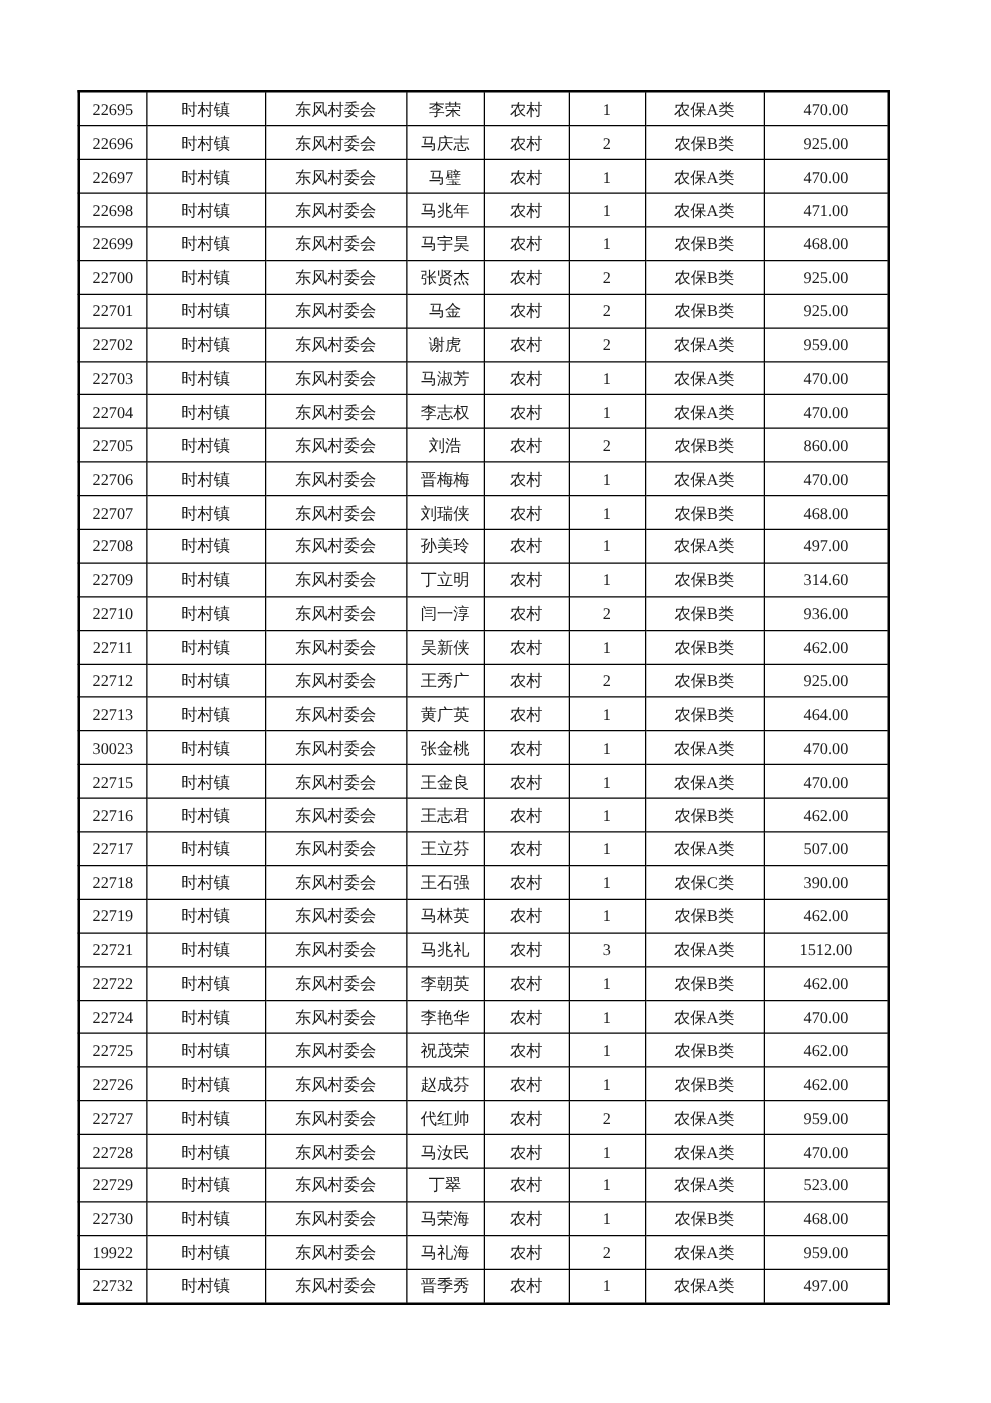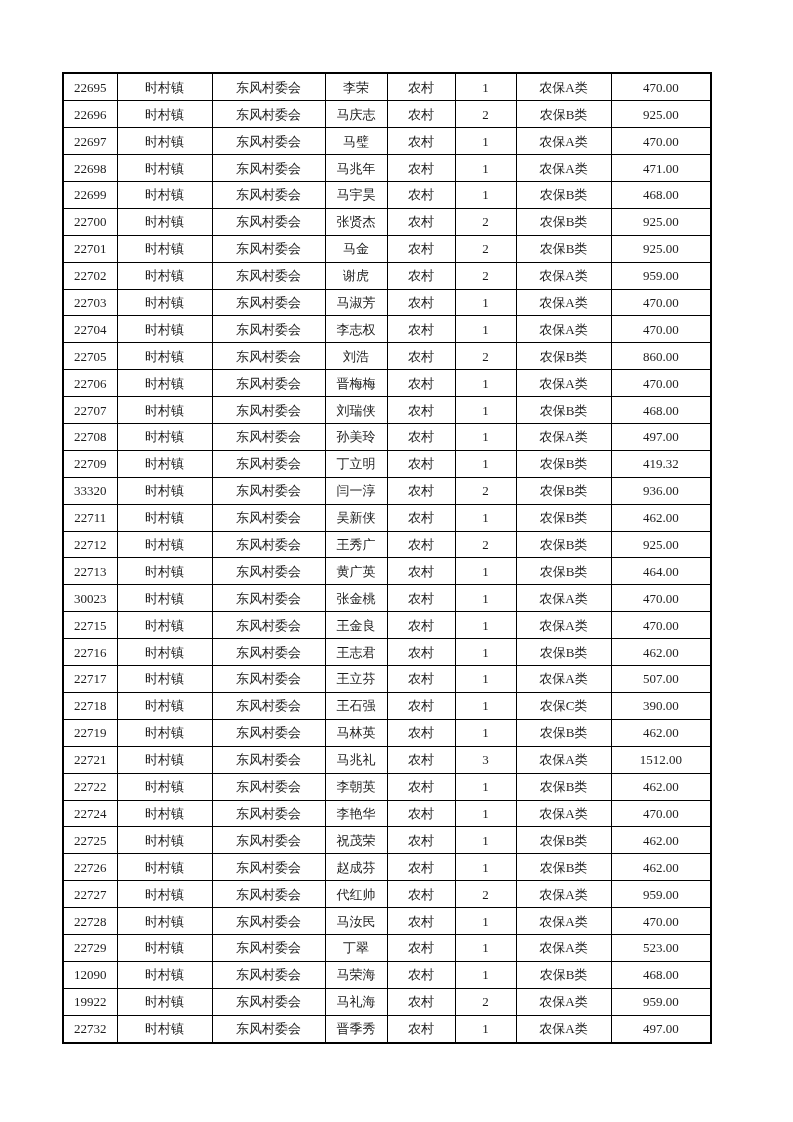--- a/index.html
+++ b/index.html
@@ -203,24 +203,24 @@
           <td class="num">497.00</td>
         </tr>
         <tr>
           <td class="num">22709</td>
           <td>时村镇</td>
           <td>东风村委会</td>
           <td>丁立明</td>
           <td>农村</td>
           <td class="num">1</td>
           <td>农保B类</td>
-          <td class="num">419.32</td>
-        </tr>
-        <tr>
-          <td class="num">33320</td>
+          <td class="num">314.60</td>
+        </tr>
+        <tr>
+          <td class="num">22710</td>
           <td>时村镇</td>
           <td>东风村委会</td>
           <td>闫一淳</td>
           <td>农村</td>
           <td class="num">2</td>
           <td>农保B类</td>
           <td class="num">936.00</td>
         </tr>
         <tr>
           <td class="num">22711</td>
@@ -386,21 +386,21 @@
           <td class="num">22729</td>
           <td>时村镇</td>
           <td>东风村委会</td>
           <td>丁翠</td>
           <td>农村</td>
           <td class="num">1</td>
           <td>农保A类</td>
           <td class="num">523.00</td>
         </tr>
         <tr>
-          <td class="num">12090</td>
+          <td class="num">22730</td>
           <td>时村镇</td>
           <td>东风村委会</td>
           <td>马荣海</td>
           <td>农村</td>
           <td class="num">1</td>
           <td>农保B类</td>
           <td class="num">468.00</td>
         </tr>
         <tr>
           <td class="num">19922</td>

